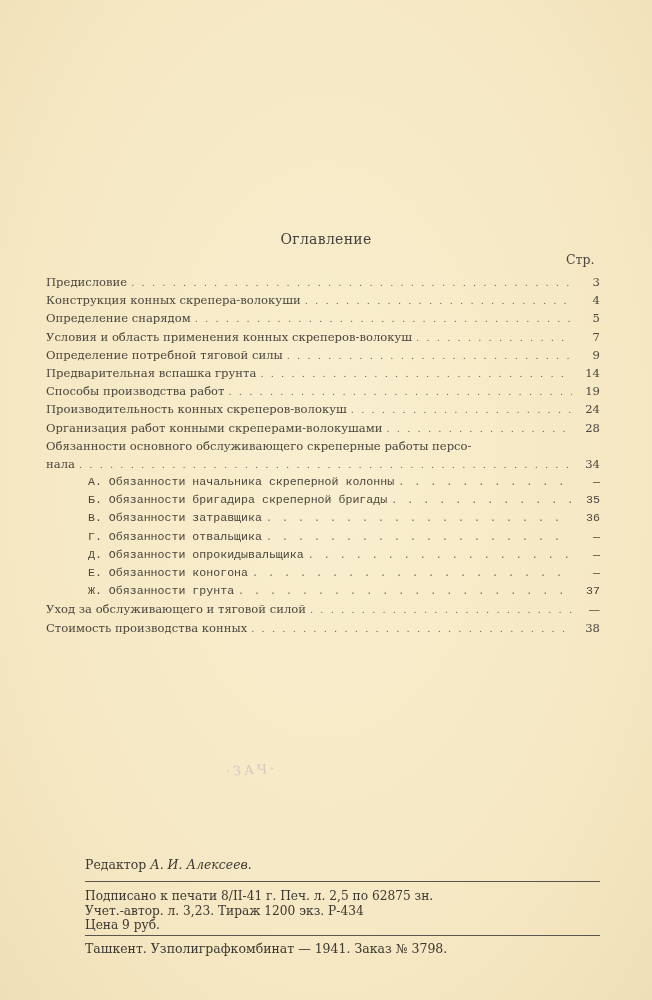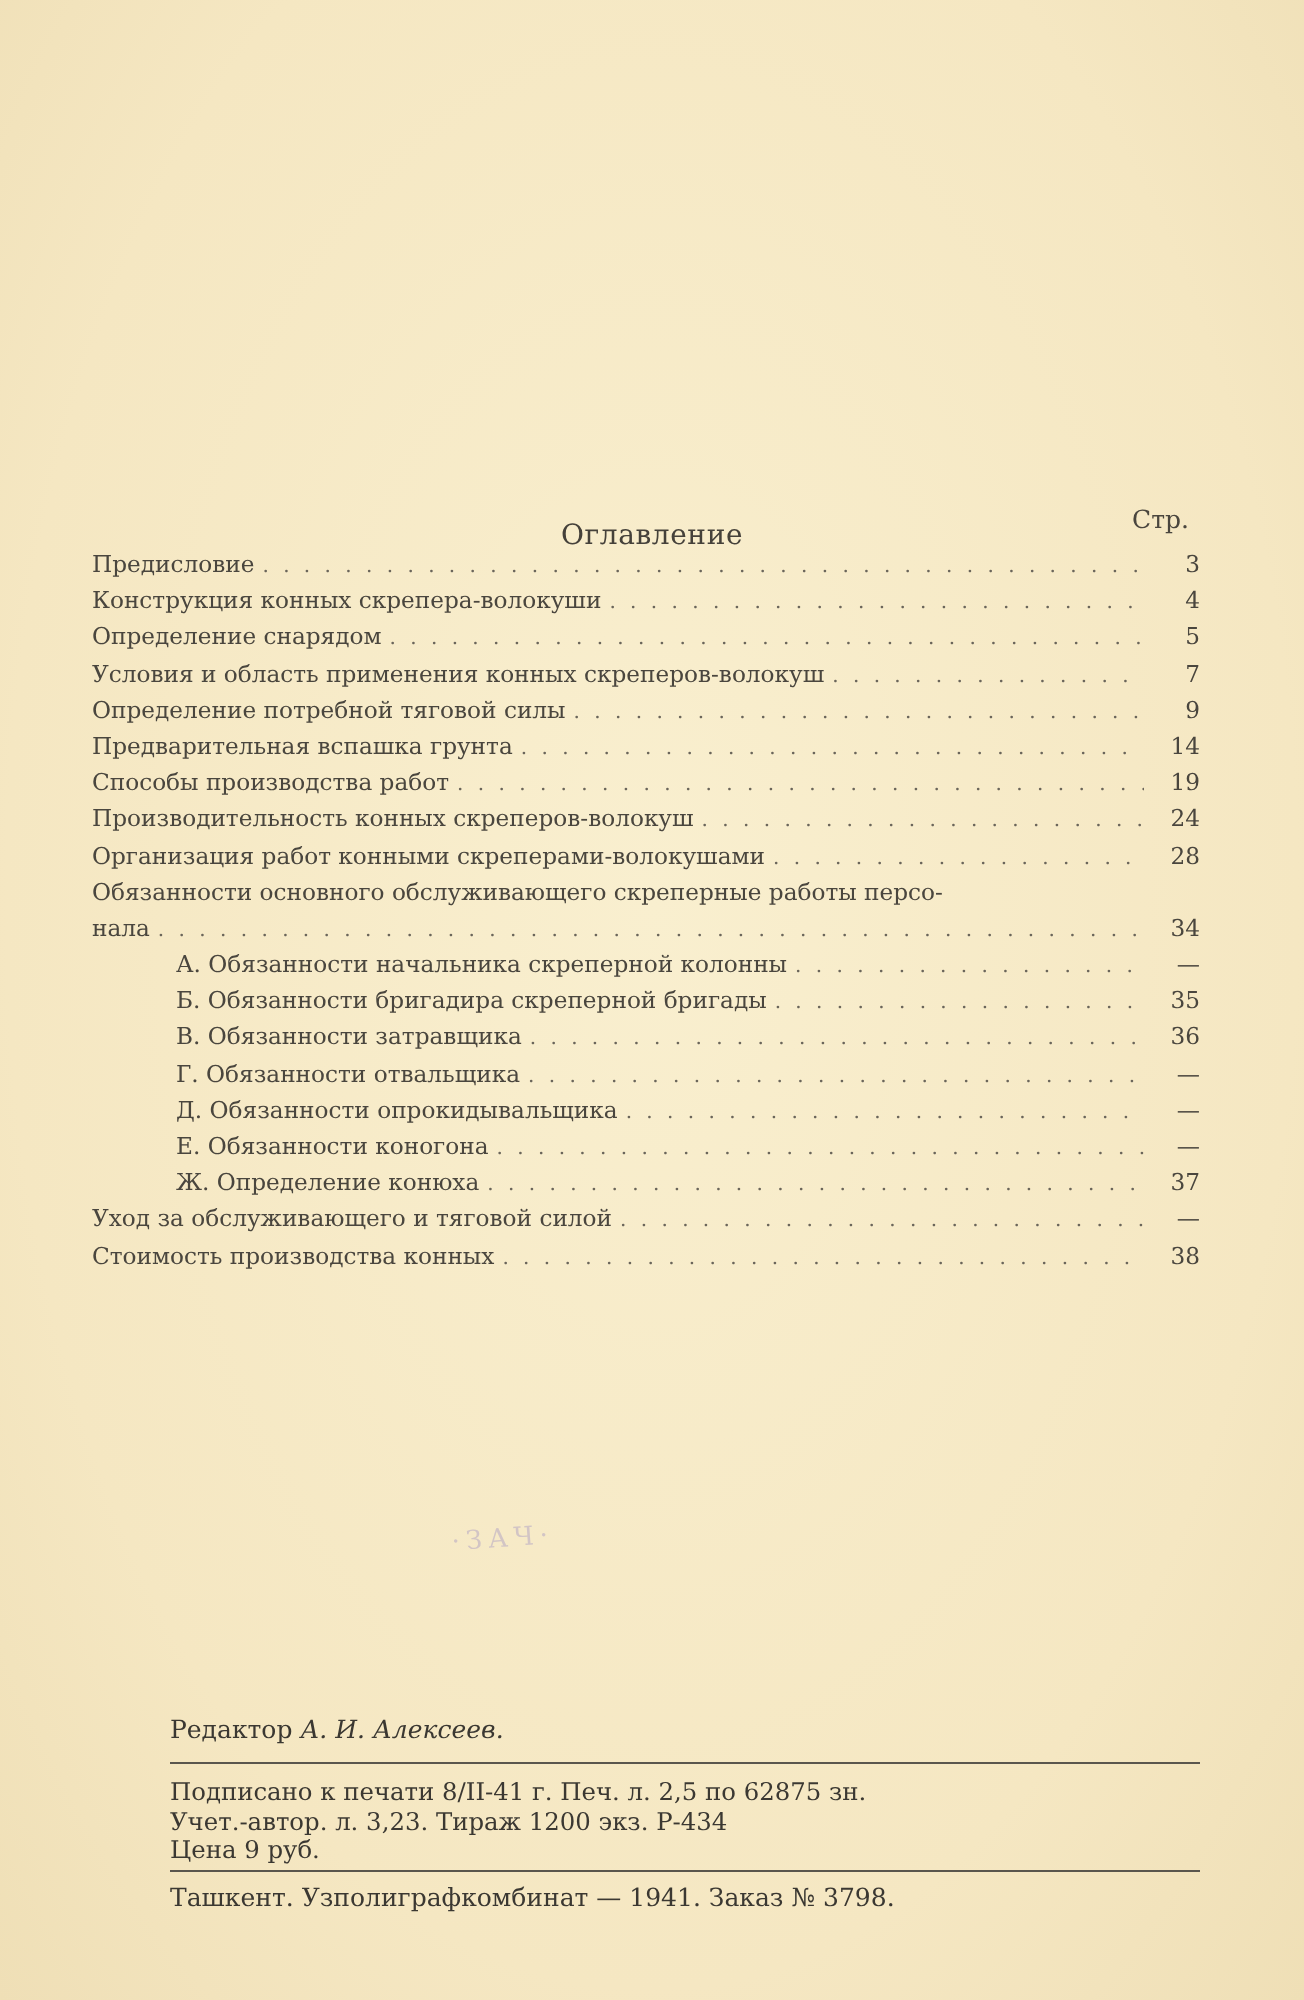--- a/index.html
+++ b/index.html
@@ -23,21 +23,20 @@
     }
     .toc-title {
       position: absolute;
       top: 231px;
       left: 0;
       width: 652px;
       text-align: center;
       font-size: 14px;
       letter-spacing: 0.3px;
       color: #45413a;
-      margin-top: 29px;
     }
     .page-col-header {
       position: absolute;
       top: 252px;
       left: 566px;
       font-size: 12.5px;
       color: #4a463e;
     }
     .toc {
       position: absolute;
@@ -49,20 +48,21 @@
     }
     .toc-row {
       display: flex;
       align-items: baseline;
       height: 18.2px;
       line-height: 18.2px;
       white-space: nowrap;
     }
     .toc-row.sub {
       padding-left: 42px;
+      font-family: Liberation Mono, monospace;
     }
     .toc-row .label {
       flex: 0 0 auto;
       padding-right: 4px;
     }
     .toc-row .leader {
       flex: 1 1 auto;
       overflow: hidden;
       height: 18px;
       color: #6a655a;
@@ -232,21 +232,21 @@
       <span class="pg">—</span>
     </div>
 
     <div class="toc-row sub">
       <span class="label">Е. Обязанности коногона</span>
       <span class="leader"></span>
       <span class="pg">—</span>
     </div>
 
     <div class="toc-row sub">
-      <span class="label">Ж. Определение конюха</span>
+      <span class="label">Ж. Обязанности грунта</span>
       <span class="leader"></span>
       <span class="pg">37</span>
     </div>
 
     <div class="toc-row">
       <span class="label">Уход за обслуживающего и тяговой силой</span>
       <span class="leader"></span>
       <span class="pg">—</span>
     </div>
 

